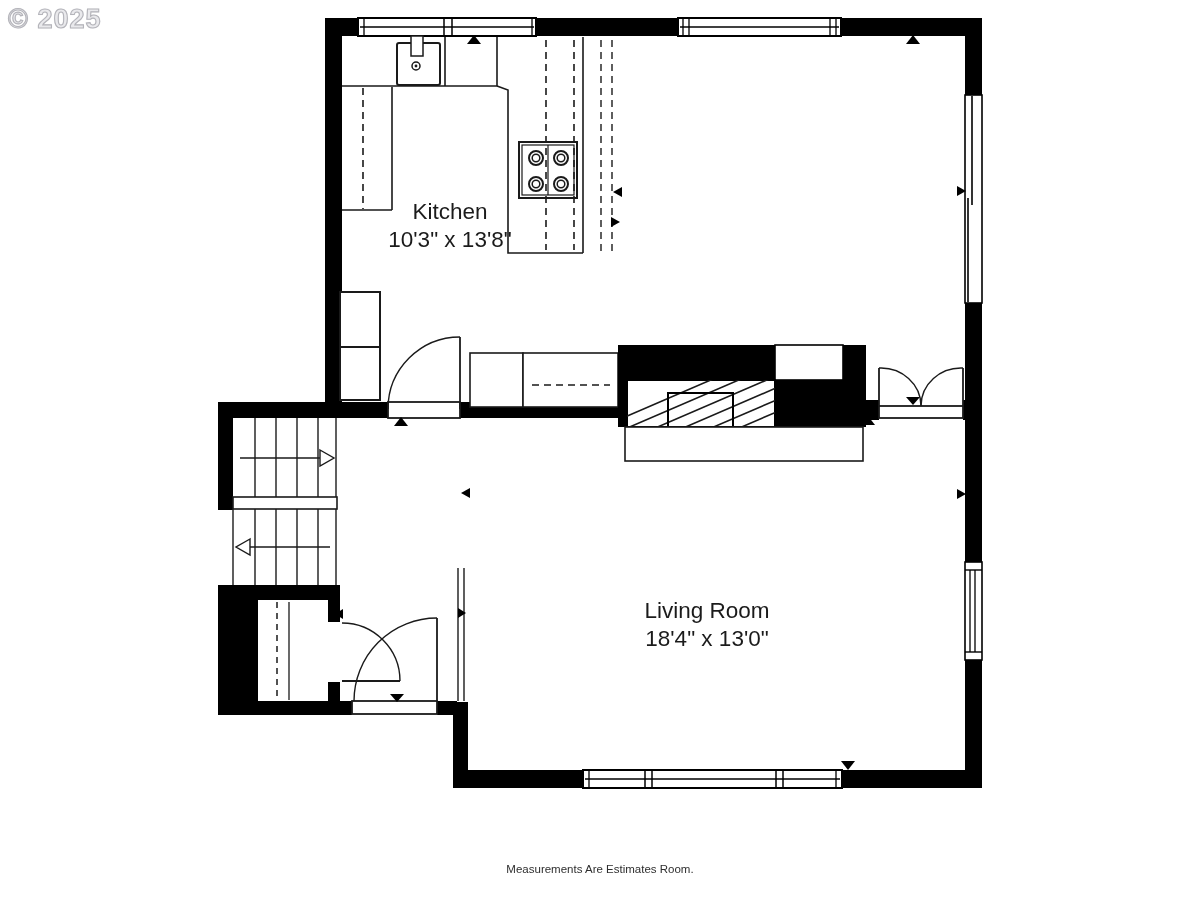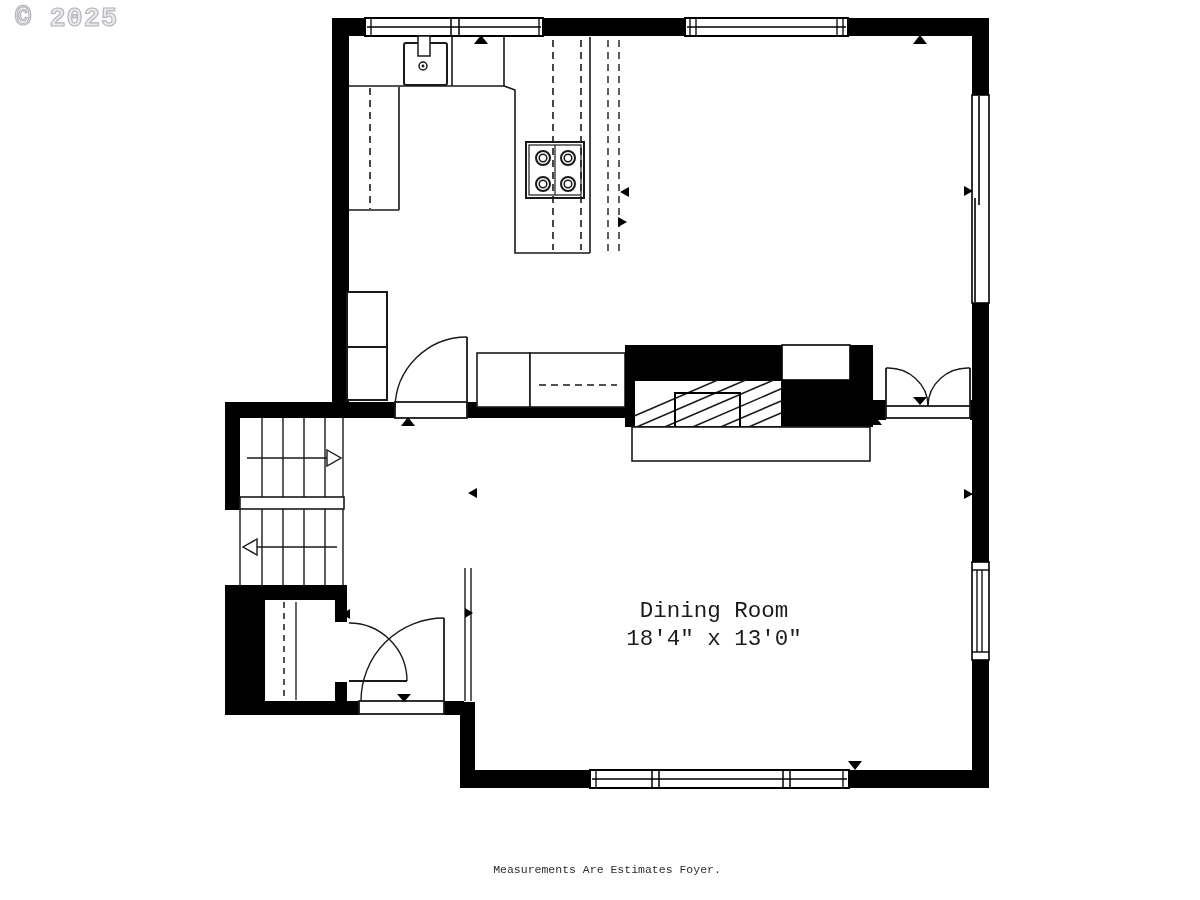--- a/index.html
+++ b/index.html
@@ -1,18 +1,18 @@
 <!DOCTYPE html>
 <html><head>
 <meta charset="utf-8">
 <style>
   html,body{margin:0;padding:0;background:#ffffff;}
   .stage{
     position:relative;width:1108px;height:900px;background:#ffffff;
-    font-family:Liberation Mono, monospace;overflow:hidden;margin-left:7px;
+    font-family:Liberation Sans, sans-serif;overflow:hidden;
   }
   .stage svg{position:absolute;left:0;top:0;}
   .watermark{
     position:absolute;left:8px;top:4px;
     font-size:27px;font-weight:bold;color:#e9e9ec;
     -webkit-text-stroke:1.1px #b4b4ba;
     text-shadow:0 0 1px #c6c6cb;
     letter-spacing:1px;user-select:none;
   }
   .room-label{
@@ -248,19 +248,23 @@
       <polygon points="397,702 390,694 404,694"></polygon>
       <polygon points="913,405 906,397 920,397"></polygon>
       <polygon points="868,416 861,425 875,425"></polygon>
       <polygon points="401,417 394,426 408,426"></polygon>
       <polygon points="461,493 470,488 470,498"></polygon>
       <polygon points="335,614 343,609 343,619"></polygon>
       <polygon points="466,613 458,608 458,618"></polygon>
     </g>
   </svg>
 
+  <div class="room-label" style="left:450px;top:226px">
+    <div>Kitchen</div>
+    <div>10'3" x 13'8"</div>
+  </div>
   <div class="room-label" style="left:707px;top:625px">
-    <div>Dining Room</div>
+    <div>Living Room</div>
     <div>18'4" x 13'0"</div>
   </div>
 
-  <div class="footer-note">Measurements Are Estimates Foyer.</div>
+  <div class="footer-note">Measurements Are Estimates Room.</div>
 </div>
 
 </body></html>

